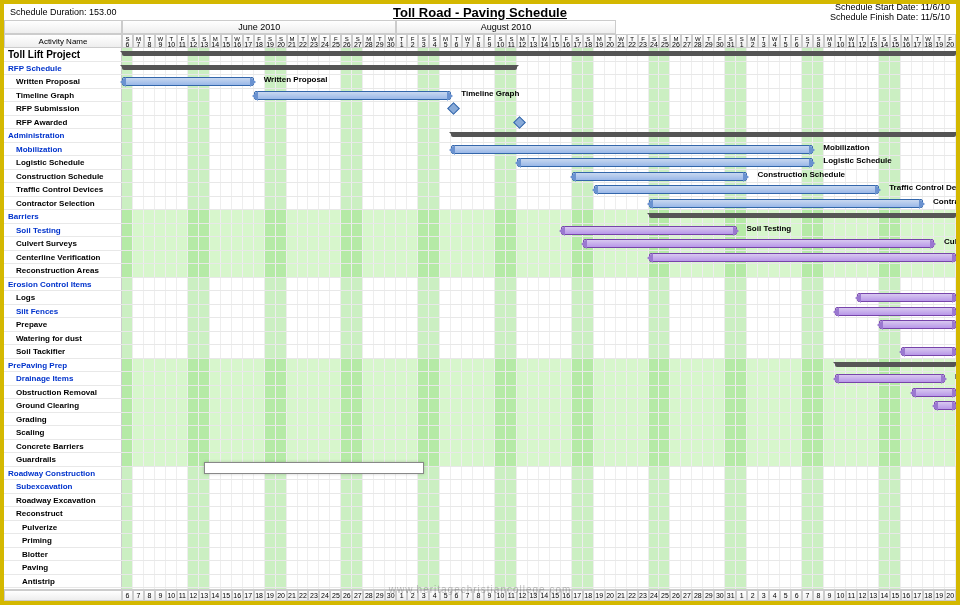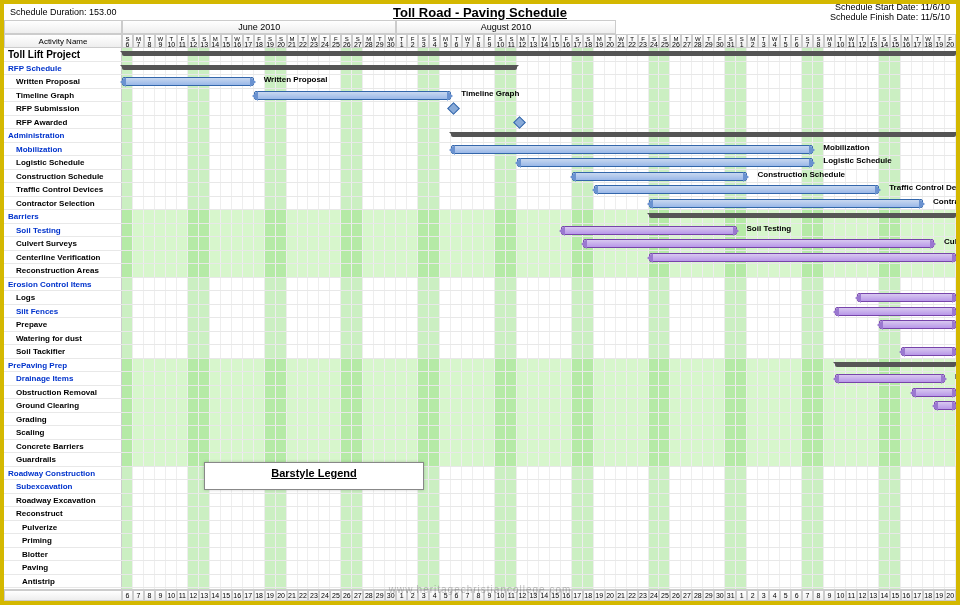--- a/index.html
+++ b/index.html
@@ -3681,16 +3681,15 @@
       <div class="day" style="width: 10.9737px;">15</div>
       <div class="day" style="width: 10.9737px;">16</div>
       <div class="day" style="width: 10.9737px;">17</div>
       <div class="day" style="width: 10.9737px;">18</div>
       <div class="day" style="width: 10.9737px;">19</div>
       <div class="day" style="width: 10.9737px;">20</div>
     </div>
 </div>
 
 <div class="legend">
-  <h3>Barstyle Legend</h3>
 </div>
 
 <div class="watermark">www.heritagechristiancollege.com</div>
 
 </body></html>

